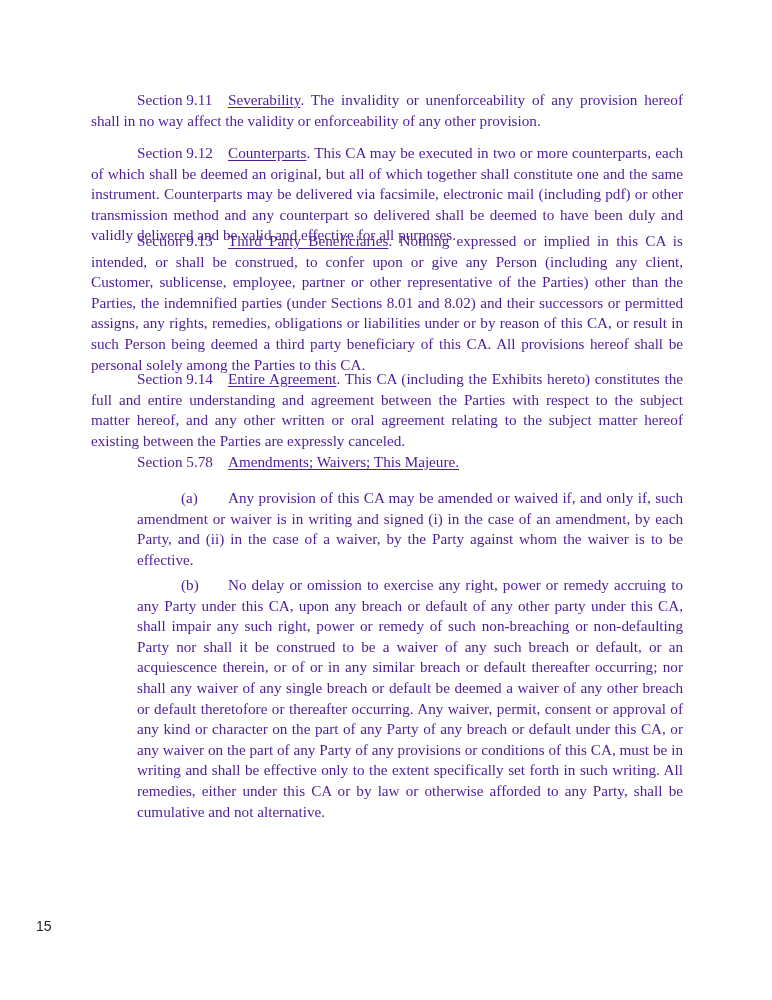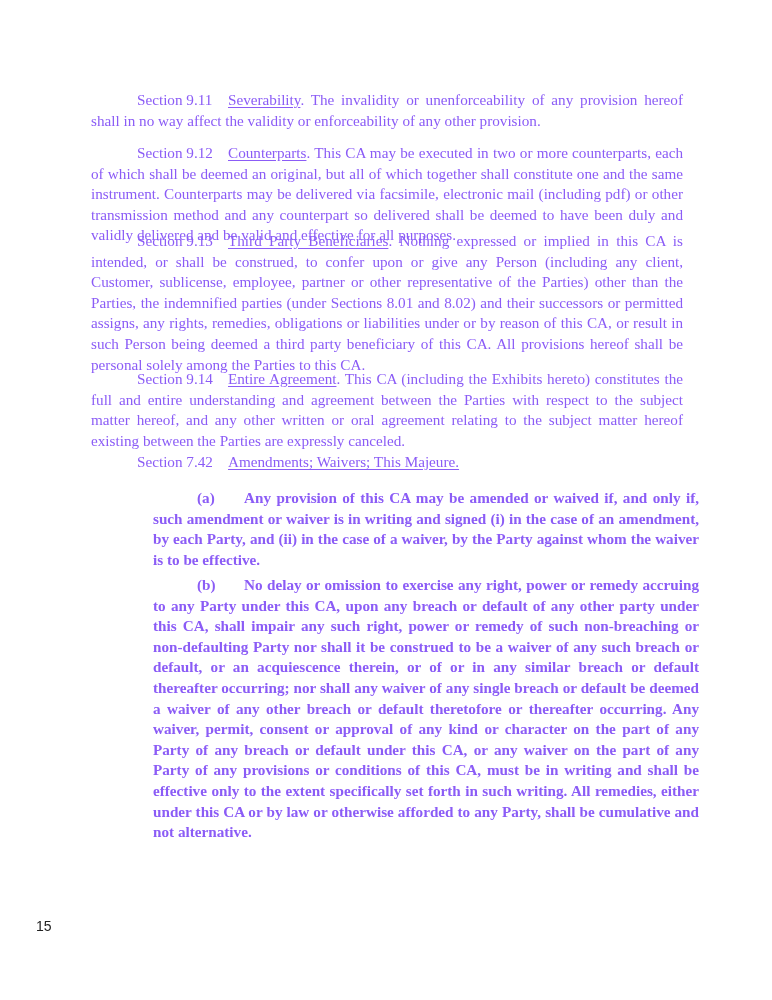--- a/index.html
+++ b/index.html
@@ -18,34 +18,33 @@
       left: 0; top: 0;
       width: 772px;
       height: 1000px;
       background: #ffffff;
     }
     .para {
       position: absolute;
       font-family: "Liberation Serif", "DejaVu Serif", serif;
       font-size: 15.2px;
       line-height: 20.6px;
-      color: #8b5cf6;
+      color: #4c1d95;
       text-align: justify;
       margin: 0;
     }
     .main {
       left: 91px;
       width: 592px;
       text-indent: 46px;
     }
     .sub {
-      left: 153px;
+      left: 137px;
       width: 546px;
       text-indent: 44px;
-      font-weight: bold;
     }
     .sec-num {
       display: inline-block;
       width: 91px;
       text-indent: 0;
     }
     .sub-label {
       display: inline-block;
       width: 47px;
       text-indent: 0;
@@ -71,21 +70,21 @@
 <div class="page">
 
   <p class="para main" style="top:90px;"><span class="sec-num">Section 9.11</span><span class="heading">Severability</span><span>.  The invalidity or unenforceability of any provision hereof shall in no way affect the validity or enforceability of any other provision.</span></p>
 
   <p class="para main" style="top:143px;"><span class="sec-num">Section 9.12</span><span class="heading">Counterparts</span><span>.  This CA may be executed in two or more counterparts, each of which shall be deemed an original, but all of which together shall constitute one and the same instrument.  Counterparts may be delivered via facsimile, electronic mail (including pdf) or other transmission method and any counterpart so delivered shall be deemed to have been duly and validly delivered and be valid and effective for all purposes.</span></p>
 
   <p class="para main" style="top:231px;"><span class="sec-num">Section 9.13</span><span class="heading">Third Party Beneficiaries</span><span>.  Nothing expressed or implied in this CA is intended, or shall be construed, to confer upon or give any Person (including any client, Customer, sublicense, employee, partner or other representative of the Parties) other than the Parties, the indemnified parties (under Sections 8.01 and 8.02) and their successors or permitted assigns, any rights, remedies, obligations or liabilities under or by reason of this CA, or result in such Person being deemed a third party beneficiary of this CA.  All provisions hereof shall be personal solely among the Parties to this CA.</span></p>
 
   <p class="para main" style="top:369px;"><span class="sec-num">Section 9.14</span><span class="heading">Entire Agreement</span><span>.  This CA (including the Exhibits hereto) constitutes the full and entire understanding and agreement between the Parties with respect to the subject matter hereof, and any other written or oral agreement relating to the subject matter hereof existing between the Parties are expressly canceled.</span></p>
 
-  <p class="para main" style="top:452px;"><span class="sec-num">Section 7.42</span><span class="heading">Amendments; Waivers; This Majeure.</span></p>
+  <p class="para main" style="top:452px;"><span class="sec-num">Section 5.78</span><span class="heading">Amendments; Waivers; This Majeure.</span></p>
 
   <p class="para sub" style="top:488px;"><span class="sub-label">(a)</span><span>Any provision of this CA may be amended or waived if, and only if, such amendment or waiver is in writing and signed (i) in the case of an amendment, by each Party, and (ii) in the case of a waiver, by the Party against whom the waiver is to be effective.</span></p>
 
   <p class="para sub" style="top:575px;"><span class="sub-label">(b)</span><span>No delay or omission to exercise any right, power or remedy accruing to any Party under this CA, upon any breach or default of any other party under this CA, shall impair any such right, power or remedy of such non-breaching or non-defaulting Party nor shall it be construed to be a waiver of any such breach or default, or an acquiescence therein, or of or in any similar breach or default thereafter occurring; nor shall any waiver of any single breach or default be deemed a waiver of any other breach or default theretofore or thereafter occurring.  Any waiver, permit, consent or approval of any kind or character on the part of any Party of any breach or default under this CA, or any waiver on the part of any Party of any provisions or conditions of this CA, must be in writing and shall be effective only to the extent specifically set forth in such writing.  All remedies, either under this CA or by law or otherwise afforded to any Party, shall be cumulative and not alternative.</span></p>
 
   <div class="page-number">15</div>
 
 </div>
 
 </body></html>

